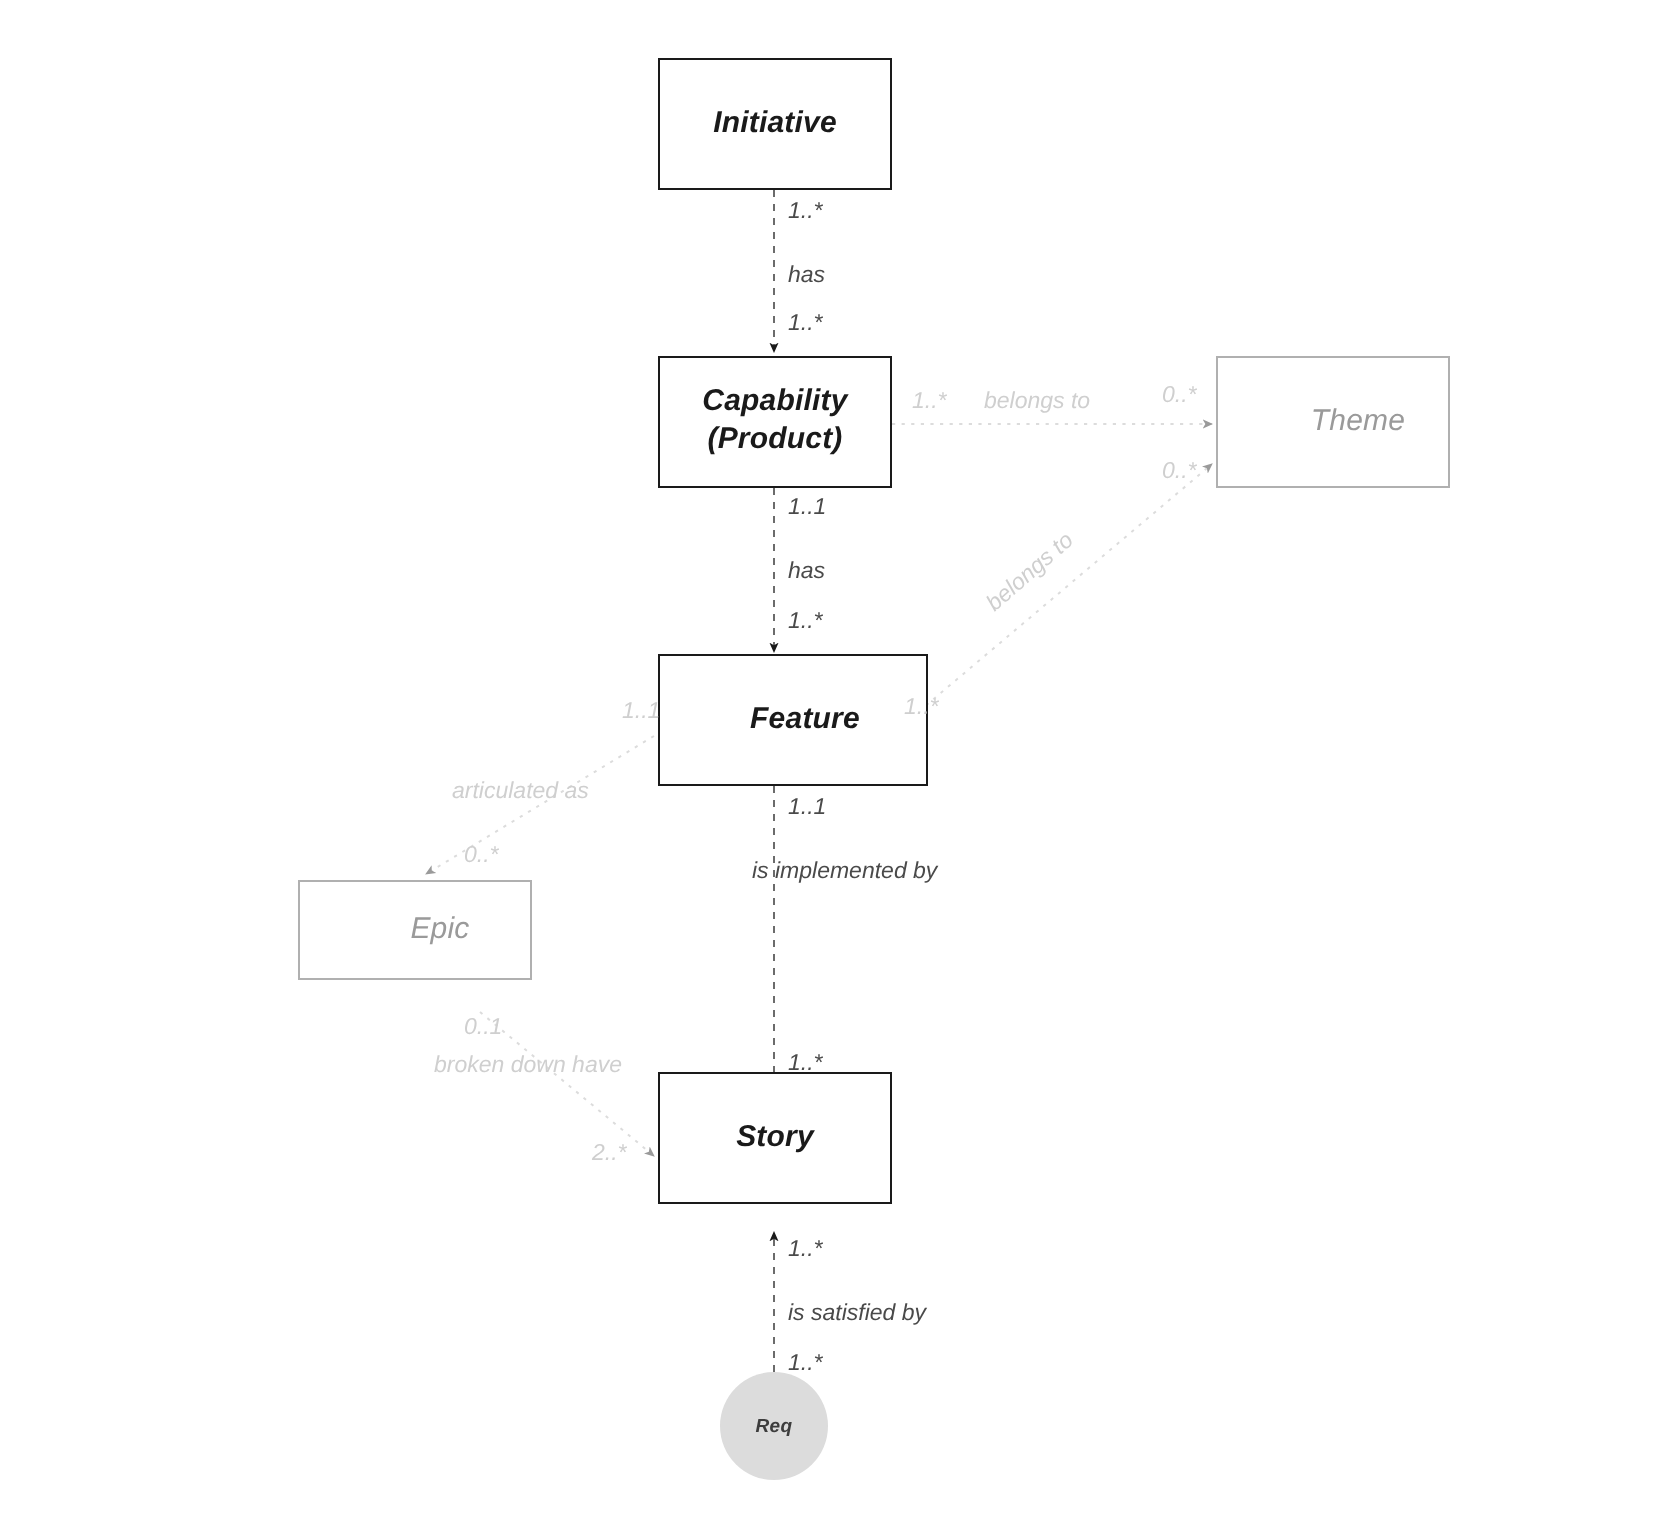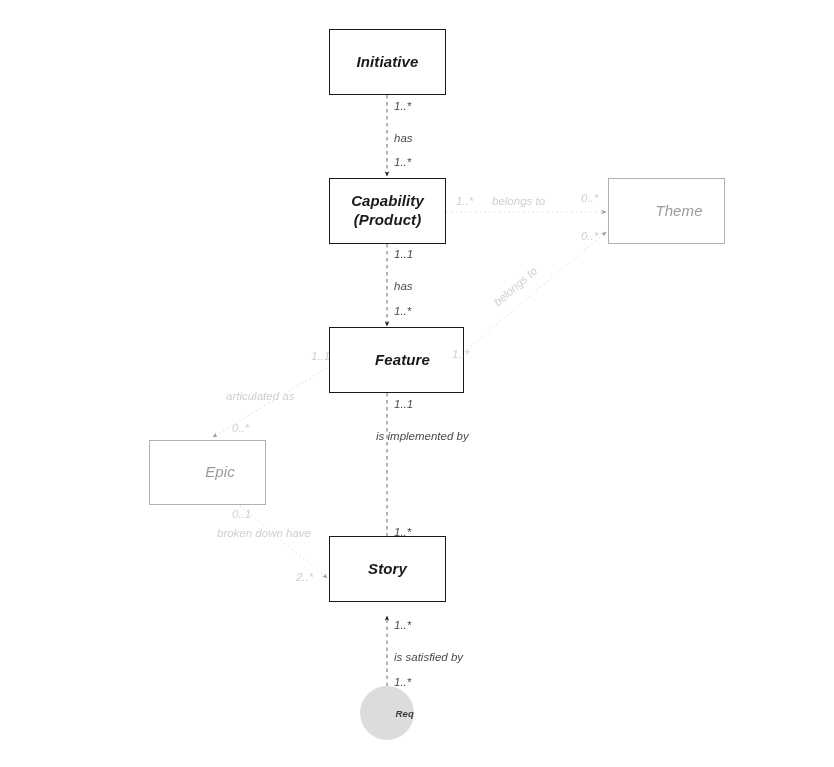--- a/index.html
+++ b/index.html
@@ -56,21 +56,21 @@
     padding-left: 25px;
   }
   .node-label { display: block; white-space: pre-line; }
 
   .circle-node {
     position: absolute;
     border-radius: 50%;
     background: #dcdcdc;
     display: flex;
     align-items: center;
-    justify-content: flex-end;
+    justify-content: center;
     color: #3d3d3d;
     font-size: 9.5px;
     font-weight: bold;
     letter-spacing: 0.2px;
   }
 
   
   .elabel {
     position: absolute;
     font-size: 11.5px;
@@ -135,21 +135,21 @@
   </div>
 
   <div class="node muted" style="left:608px; top:178px; width:117px; height:66px;">
     <span class="node-label">Theme</span>
   </div>
 
   <div class="node solid" style="left:329px; top:327px; width:135px; height:66px;padding-left:12px;">
     <span class="node-label">Feature</span>
   </div>
 
-  <div class="node muted" style="left:149px; top:440px; width:117px; height:65px;">
+  <div class="node muted" style="left:149px; top:440px; width:117px; height:50px;">
     <span class="node-label">Epic</span>
   </div>
 
   <div class="node solid" style="left:329px; top:536px; width:117px; height:66px;">
     <span class="node-label">Story</span>
   </div>
 
   <div class="circle-node" style="left:360px; top:686px; width:54px; height:54px;">
     <span class="node-label">Req</span>
   </div>

